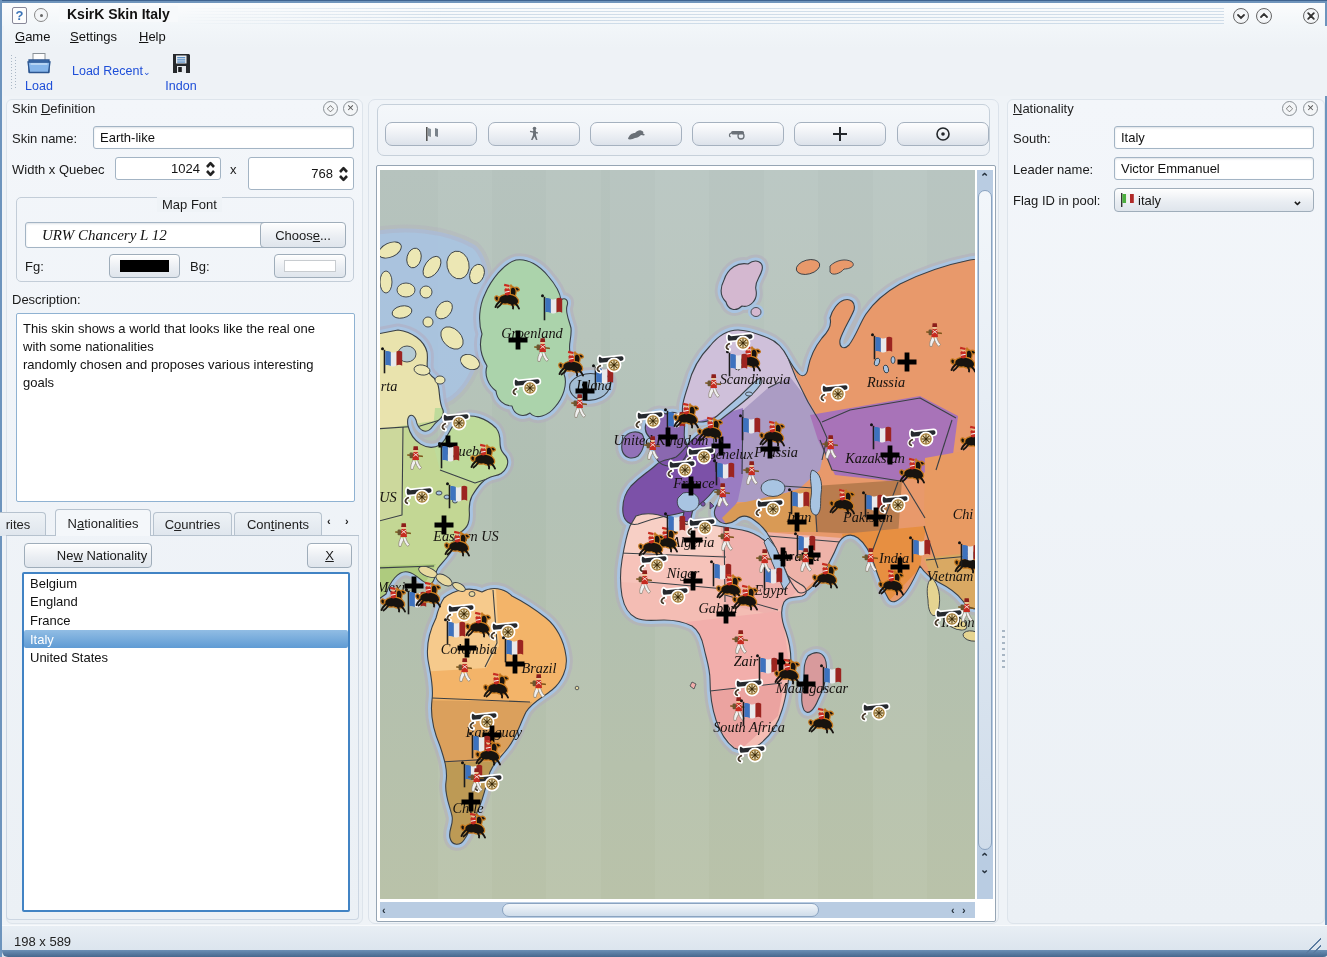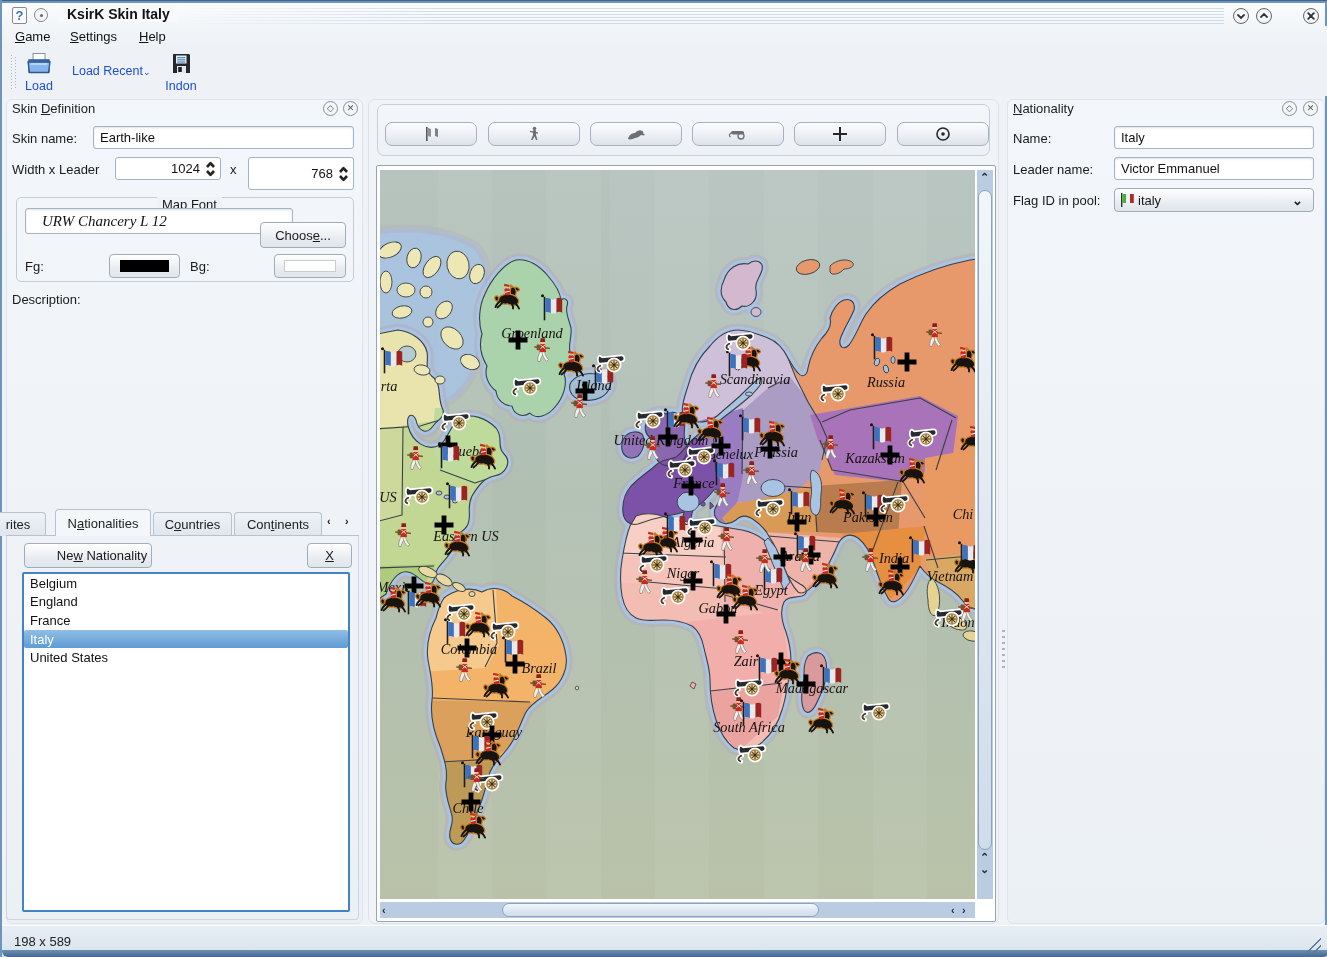--- a/index.html
+++ b/index.html
@@ -111,21 +111,21 @@
       <div>Indon</div>
     </div>
   </div>
 
   <div class="dockpane" style="left:4px;top:99px;width:357px;height:825px;"></div>
   <div class="dockhead" style="left:10px;top:101px;">Skin <u>D</u>efinition</div>
   <div class="dbtn" style="left:321px;top:101px;">◇</div>
   <div class="dbtn" style="left:341px;top:101px;">✕</div>
   <div class="label" style="left:10px;top:131px;">Skin name:</div>
   <div class="input" style="left:91px;top:126px;width:261px;height:23px;text-align:right;">Earth-like</div>
-  <div class="label" style="left:10px;top:162px;">Width x Leader</div>
+  <div class="label" style="left:10px;top:162px;">Width x Quebec</div>
   <div class="spin" style="left:113px;top:157px;width:106px;height:23px;">
       <span class="num">1024</span>
       <span class="arr">
         <svg width="11" height="16" viewBox="0 0 11 16">
           <path d="M2 6 L5.5 2.2 L9 6" fill="none" stroke="#222" stroke-width="2.6" stroke-linejoin="round"></path>
           <path d="M2 10 L5.5 13.8 L9 10" fill="none" stroke="#222" stroke-width="2.6" stroke-linejoin="round"></path>
         </svg>
       </span>
     </div>
   <div class="label" style="left:228px;top:162px;">x</div>
@@ -133,31 +133,32 @@
       <span class="num">768</span>
       <span class="arr">
         <svg width="11" height="16" viewBox="0 0 11 16">
           <path d="M2 6 L5.5 2.2 L9 6" fill="none" stroke="#222" stroke-width="2.6" stroke-linejoin="round"></path>
           <path d="M2 10 L5.5 13.8 L9 10" fill="none" stroke="#222" stroke-width="2.6" stroke-linejoin="round"></path>
         </svg>
       </span>
     </div>
   <div id="groupbox"></div>
   <div class="label" style="left:155px;top:197px;background:#eff3f7;padding:0 5px;">Map Font</div>
-  <div class="input" style="left:23px;top:208px;width:268px;height:26px;font-family:'Liberation Serif',serif;font-style:italic;font-size:15px;padding-left:16px;">URW Chancery L 12</div>
+  <div class="input" style="left:23px;top:222px;width:268px;height:26px;font-family:'Liberation Serif',serif;font-style:italic;font-size:15px;padding-left:16px;">URW Chancery L 12</div>
   <div class="btn" style="left:258px;top:222px;width:86px;height:26px;">Choos<u>e</u>...</div>
   <div class="label" style="left:23px;top:259px;">Fg:</div>
   <div class="btn" style="left:107px;top:254px;width:71px;height:24px;">
       <div style="width:49px;height:12px;background:#000;"></div>
     </div>
   <div class="label" style="left:188px;top:259px;">Bg:</div>
   <div class="btn" style="left:272px;top:254px;width:72px;height:24px;">
       <div style="width:52px;height:12px;background:#fff;border:1px solid #c8ccd0;"></div>
     </div>
   <div class="label" style="left:10px;top:292px;">Description:</div>
+  <div id="desc">This skin shows a world that looks like the real one<br>with some nationalities<br>randomly chosen and proposes various interesting<br>goals</div>
 
   <div class="tab" style="left:-12px;top:512px;width:56px;height:24px;line-height:24px;">rites</div>
   <div class="tab tabsel" style="left:53px;top:509px;width:96px;height:27px;line-height:27px;">N<u>a</u>tionalities</div>
   <div class="tab" style="left:151px;top:512px;width:79px;height:24px;line-height:24px;">C<u>o</u>untries</div>
   <div class="tab" style="left:232px;top:512px;width:88px;height:24px;line-height:24px;">Con<u>t</u>inents</div>
   <div id="tabline"></div>
   <div style="position:absolute;left:4px;top:536px;width:353px;height:384px;border:1px solid #ccd6e2;border-top:none;border-radius:0 0 4px 4px;"></div>
   <div style="position:absolute;left:366px;top:630px;width:3px;height:40px;background:repeating-linear-gradient(to bottom,#a8b6c4 0 2px,transparent 2px 6px);"></div>
   <div style="position:absolute;left:1000px;top:630px;width:3px;height:40px;background:repeating-linear-gradient(to bottom,#a8b6c4 0 2px,transparent 2px 6px);"></div>
   <div class="label" style="left:325px;top:515px;font-weight:bold;font-size:11px;">‹</div>
@@ -670,21 +671,21 @@
   <div class="sbtrack" style="left:378px;top:902px;width:595px;height:16px;"></div>
   <div class="sbarr" style="left:380px;top:905px;">‹</div>
   <div class="sbthumb" style="left:500px;top:903px;width:317px;height:14px;"></div>
   <div class="sbarr" style="left:949px;top:905px;">‹</div>
   <div class="sbarr" style="left:960px;top:905px;">›</div>
 
   <div class="dockpane" style="left:1005px;top:99px;width:318px;height:825px;"></div>
   <div class="dockhead" style="left:1011px;top:101px;"><u>N</u>ationality</div>
   <div class="dbtn" style="left:1280px;top:101px;">◇</div>
   <div class="dbtn" style="left:1301px;top:101px;">✕</div>
-  <div class="label" style="left:1011px;top:131px;">Name:</div>
+  <div class="label" style="left:1011px;top:131px;">South:</div>
   <div class="input" style="left:1112px;top:126px;width:200px;height:23px;">Italy</div>
   <div class="label" style="left:1011px;top:162px;">Leader name:</div>
   <div class="input" style="left:1112px;top:157px;width:200px;height:23px;">Victor Emmanuel</div>
   <div class="label" style="left:1011px;top:193px;">Flag ID in pool:</div>
   <div class="btn" style="left:1112px;top:188px;width:200px;height:24px;justify-content:flex-start;padding-left:5px;">
     <svg width="15" height="16" viewBox="0 0 15 16">
         <rect x="1" y="1" width="1.4" height="14" fill="#333"></rect>
         <rect x="2.4" y="2" width="3.8" height="9" fill="#4caf3e"></rect>
         <rect x="6.2" y="2" width="3.8" height="9" fill="#f2f2f2"></rect>
         <rect x="10" y="2" width="3.8" height="9" fill="#b02a28"></rect>

